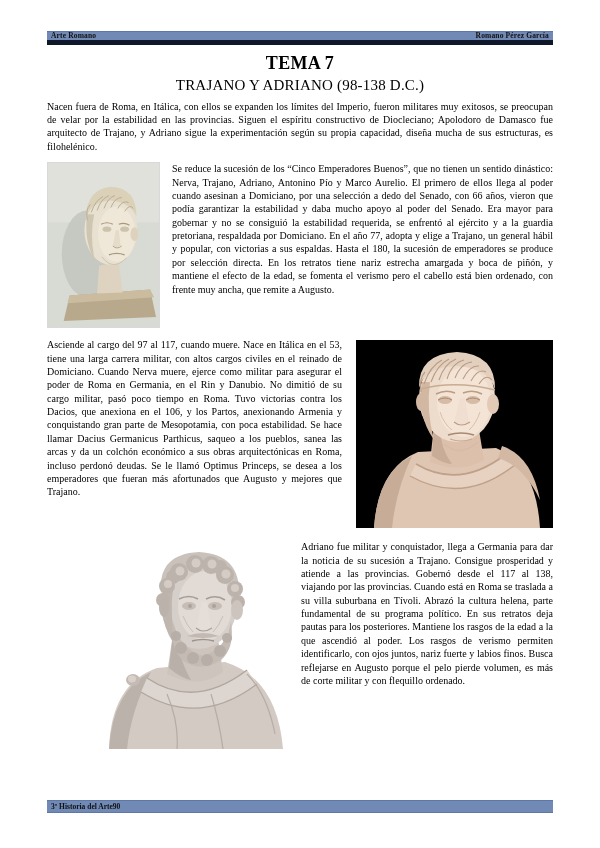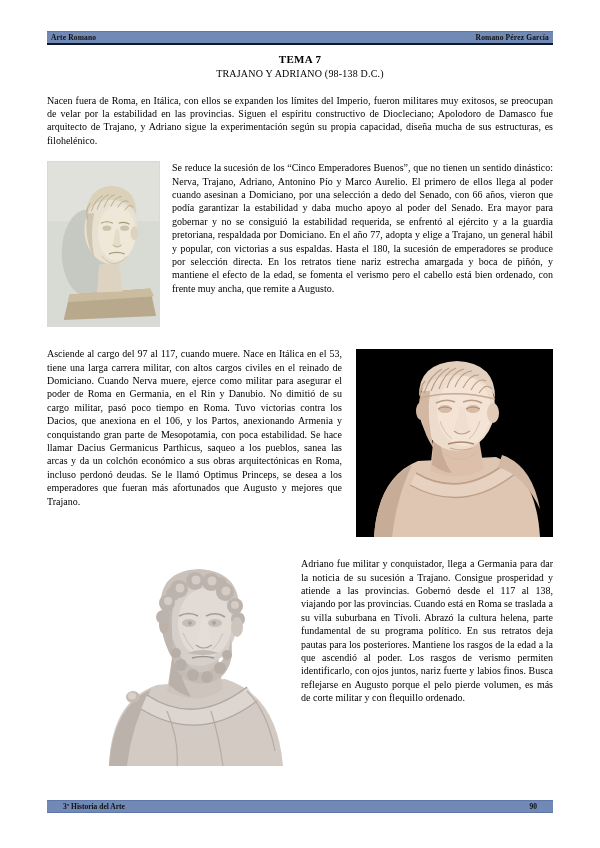--- a/index.html
+++ b/index.html
@@ -26,21 +26,21 @@
 
   
   .running-header {
     position: absolute;
     left: 47px;
     top: 31px;
     width: 506px;
     height: 14px;
     background: #7089b5;
     border-top: 1px solid #5d78a8;
-    border-bottom: 2px solid #0f172a;
+    border-bottom: 5px solid #0f172a;
     display: flex;
     align-items: center;
     justify-content: space-between;
     padding: 0 4px;
     box-sizing: border-box;
   }
   .running-header .hdr-text {
     font-size: 7.5px;
     font-weight: bold;
     letter-spacing: .15px;
@@ -54,22 +54,22 @@
     position: absolute;
     left: 47px;
     top: 800px;
     width: 506px;
     height: 13px;
     background: #7089b5;
     border-top: 1px solid #5d78a8;
     border-bottom: 1px solid #5d78a8;
     display: flex;
     align-items: center;
-    justify-content: space-between;
-    padding: 0 16px;
+    justify-content: flex-start;
+    padding: 0 4px;
     box-sizing: border-box;
   }
   .running-footer .ftr-text {
     font-size: 7.5px;
     font-weight: bold;
     color: #111111;
     line-height: 1;
     white-space: nowrap;
   }
 
@@ -80,45 +80,45 @@
     top: 52px;
     width: 506px;
   }
 
   .doc-title {
     text-align: center;
     line-height: 1.32;
   }
   .doc-title .t1 {
     display: block;
-    font-size: 11px;
+    font-size: 18px;
     font-weight: bold;
     letter-spacing: .3px;
   }
   .doc-title .t2,
   .doc-title .t3 {
     display: block;
-    font-size: 10px;
+    font-size: 15px;
     letter-spacing: .2px;
   }
 
   h2.section-heading {
     margin: 14px 0 6px 0;
     font-size: 11.5px;
     font-weight: bold;
     letter-spacing: .2px;
   }
   h2.section-heading .num {
     display: inline-block;
     width: 34px;
     margin-left: 18px;
   }
 
   p.body-text {
-    margin: 14px 0 9px 0;
+    margin: 4px 0 9px 0;
     font-size: 10px;
     line-height: 1.34;
     text-align: justify;
     text-justify: inter-word;
     hyphens: none;
   }
 
   
   .fig {
     position: relative;

